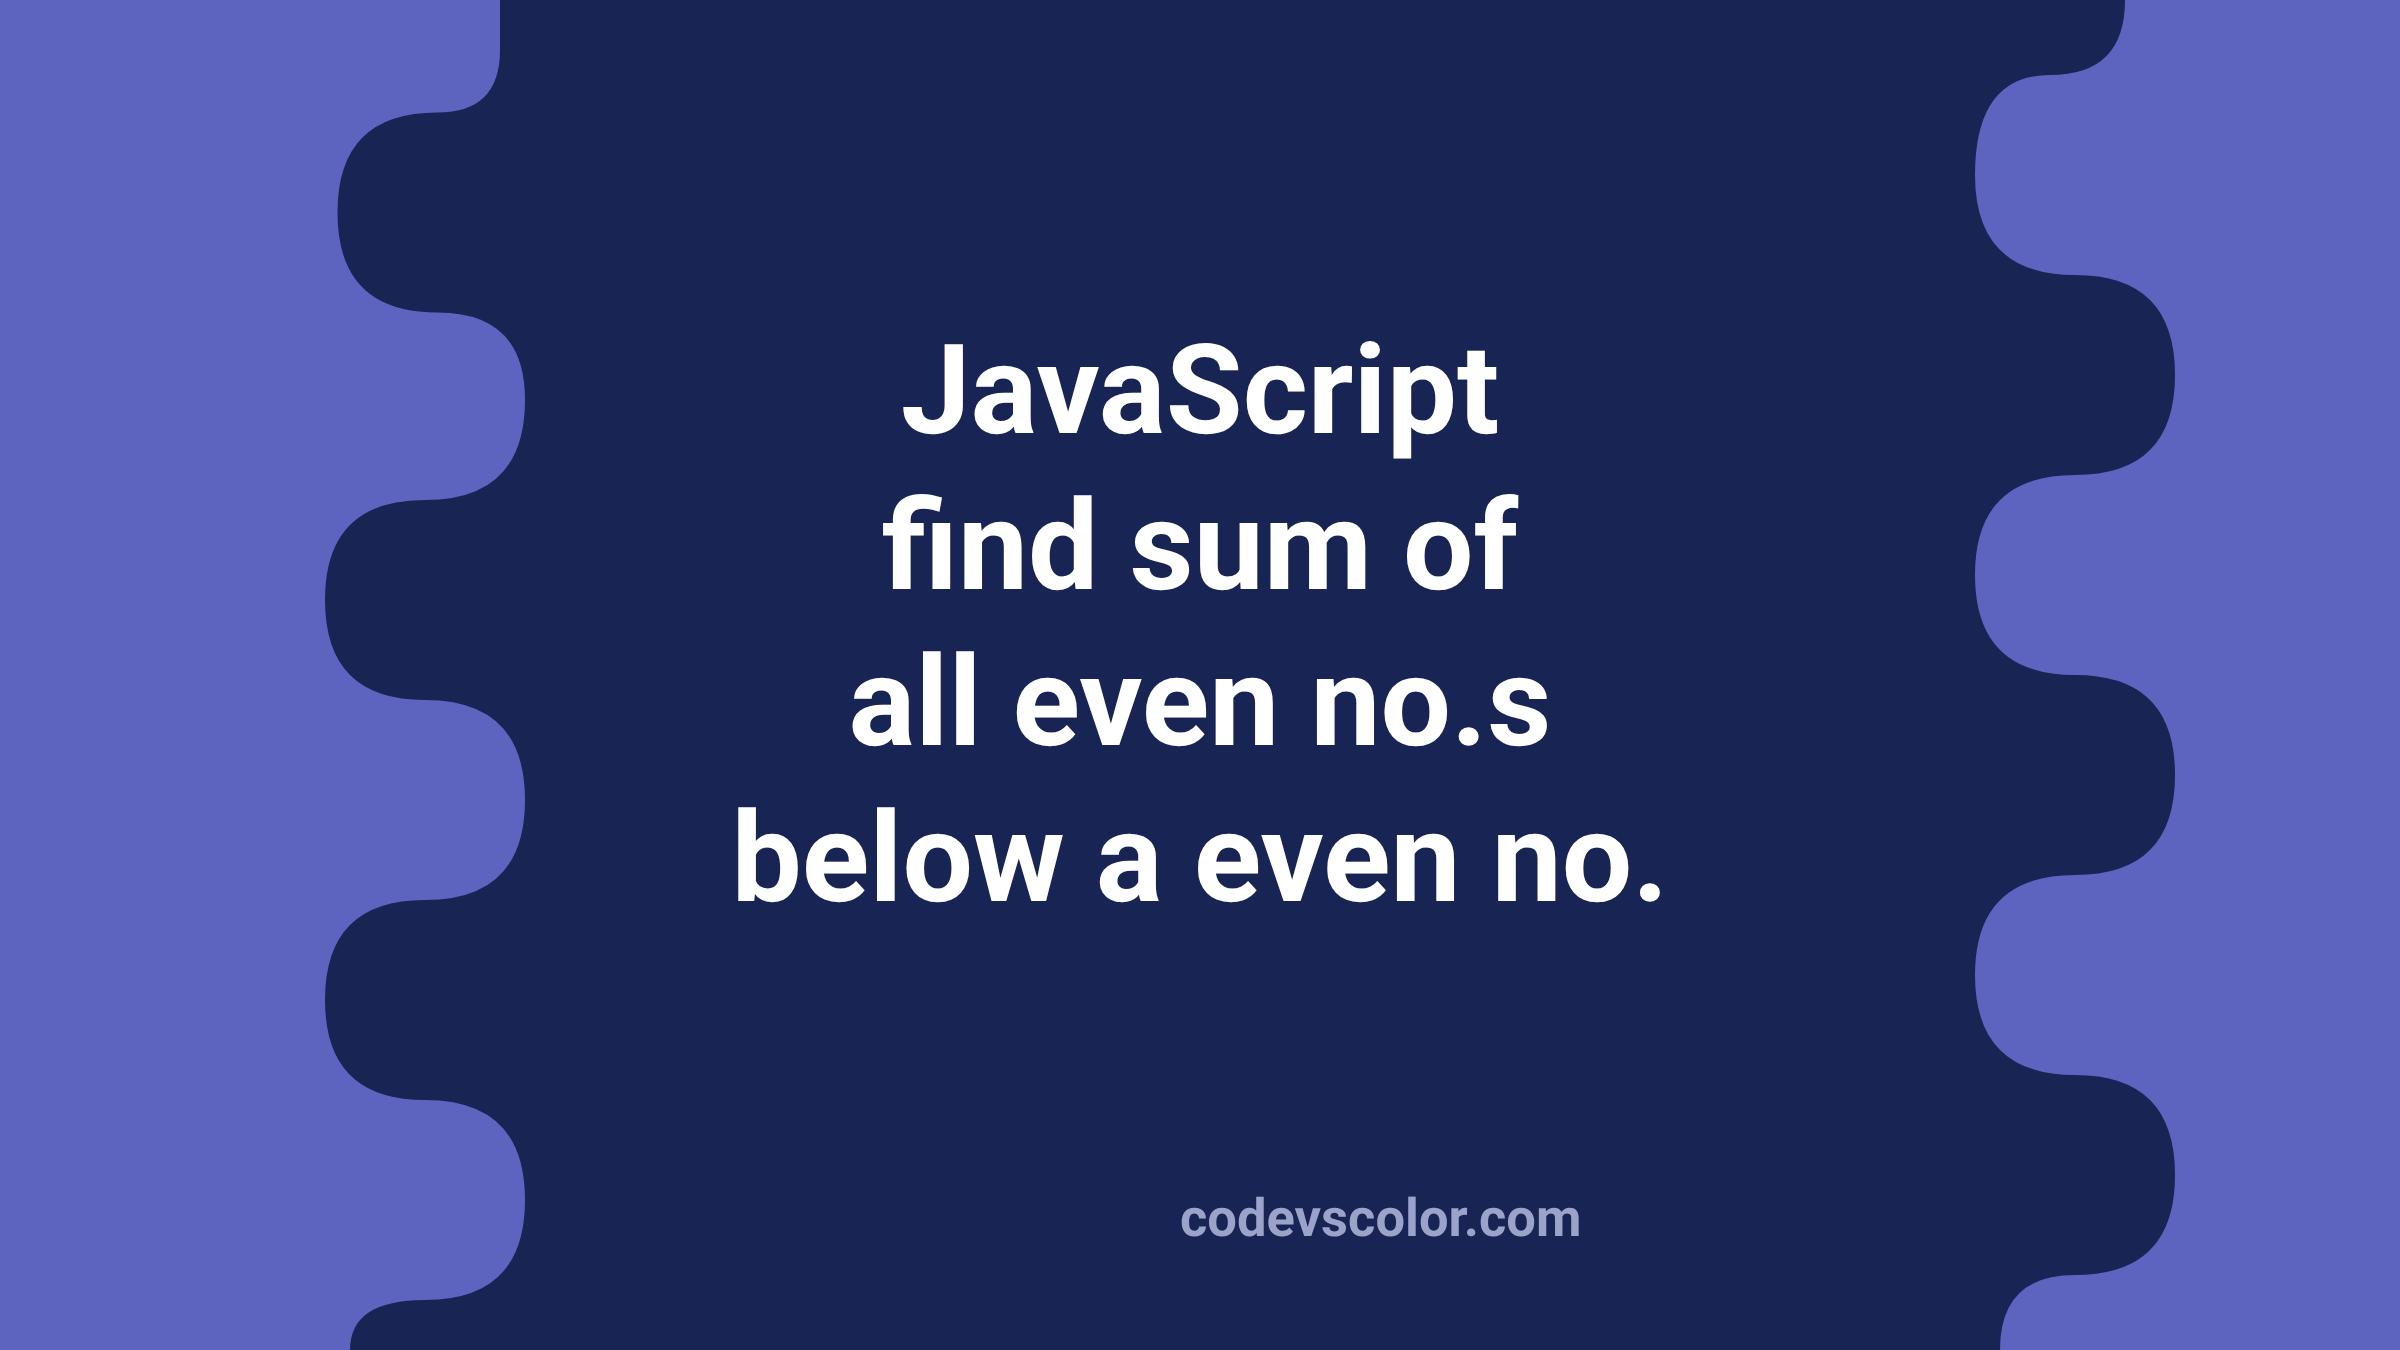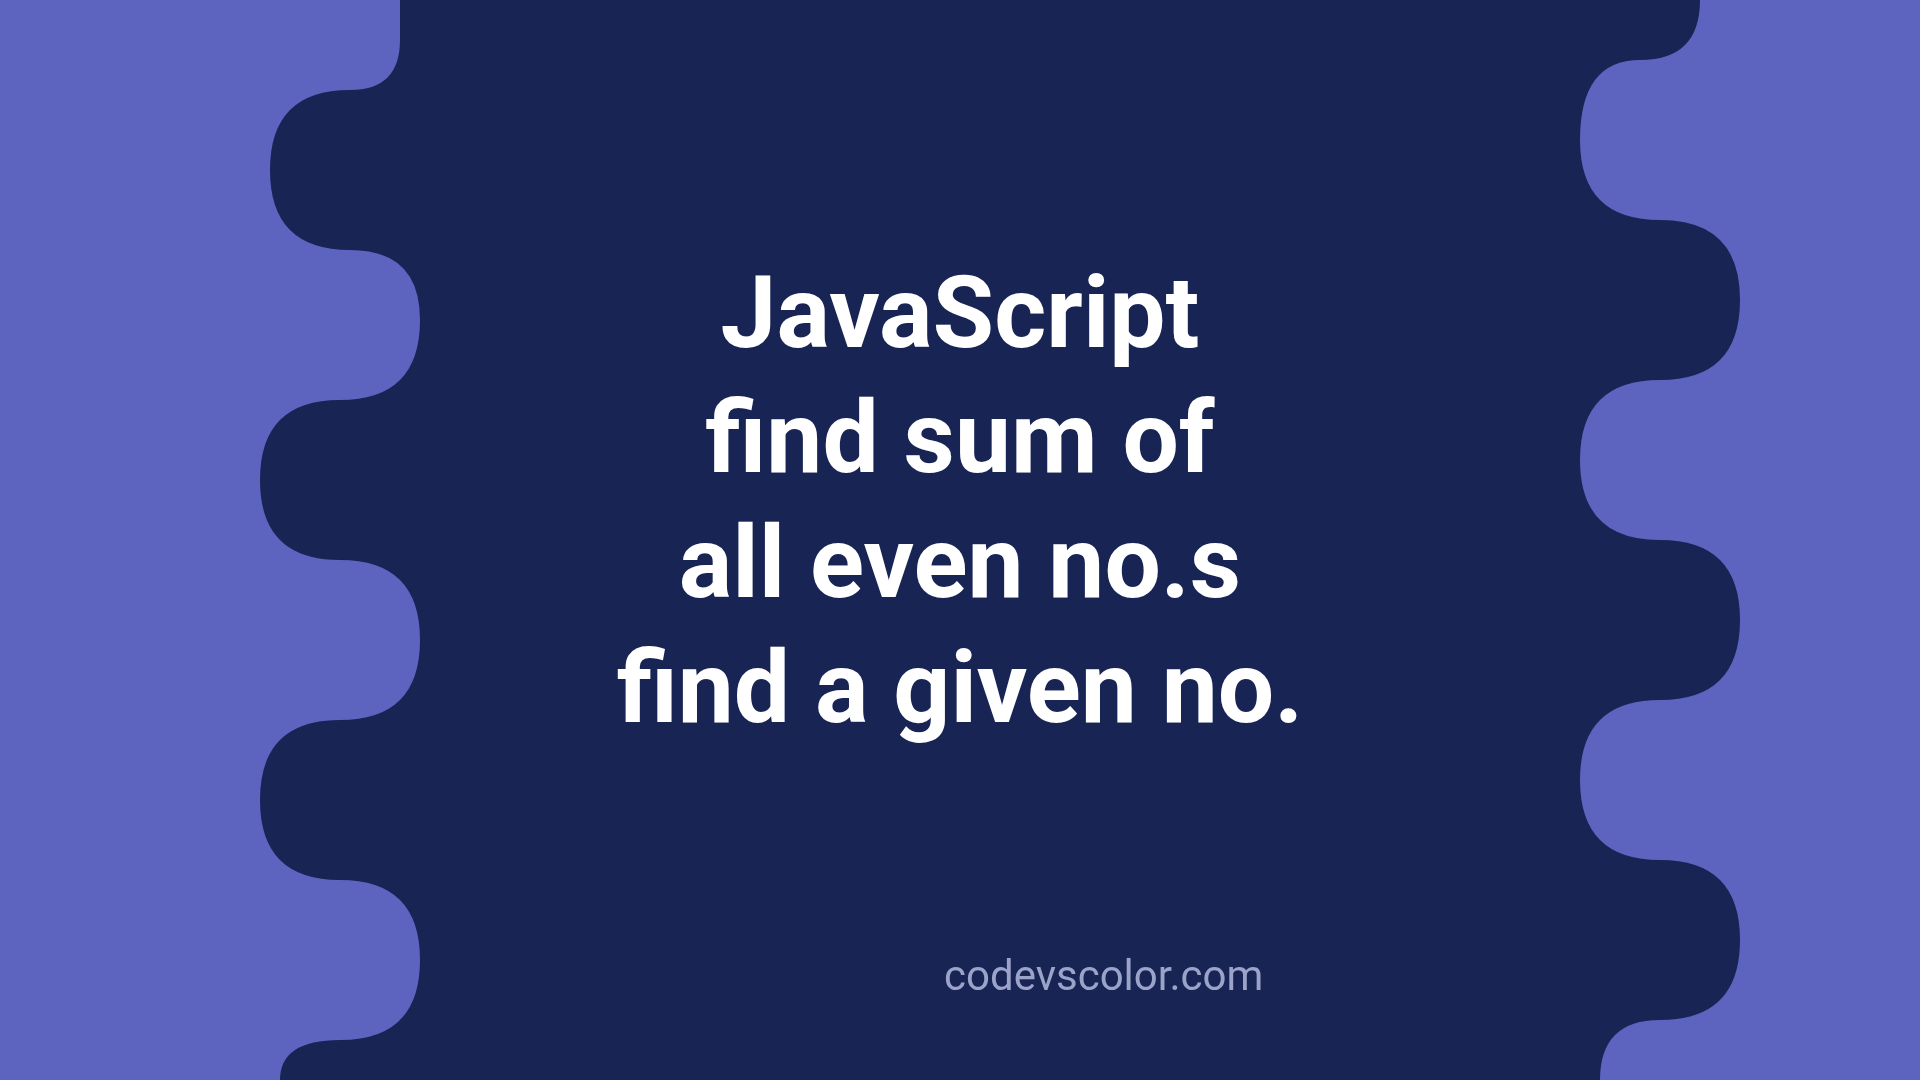--- a/index.html
+++ b/index.html
@@ -34,21 +34,21 @@
       line-height: 1.25;
       white-space: pre-line;
     }
     .attribution {
       position: absolute;
       bottom: 80px;
       left: 50%;
       transform: translateX(-5%);
       color: #9ba3c9;
       font-size: 42px;
-      font-weight: 400;
+      font-weight: 700;
     }
   </style>
 </head>
 <body>
 
 <div class="blob-container">
   <svg width="1920" height="1080" viewBox="0 0 1920 1080" preserveAspectRatio="none">
     <path fill="#172454" d="
       M 400 0
       L 400 40
@@ -82,15 +82,15 @@
       Q 1580 60 1640 60
       Q 1700 60 1700 0
       Z
     "></path>
   </svg>
 </div>
 
 <div class="title-text">JavaScript
 find sum of
 all even no.s
-find a given no.</div>
+below a even no.</div>
 
 <div class="attribution">codevscolor.com</div>
 
 </body></html>

